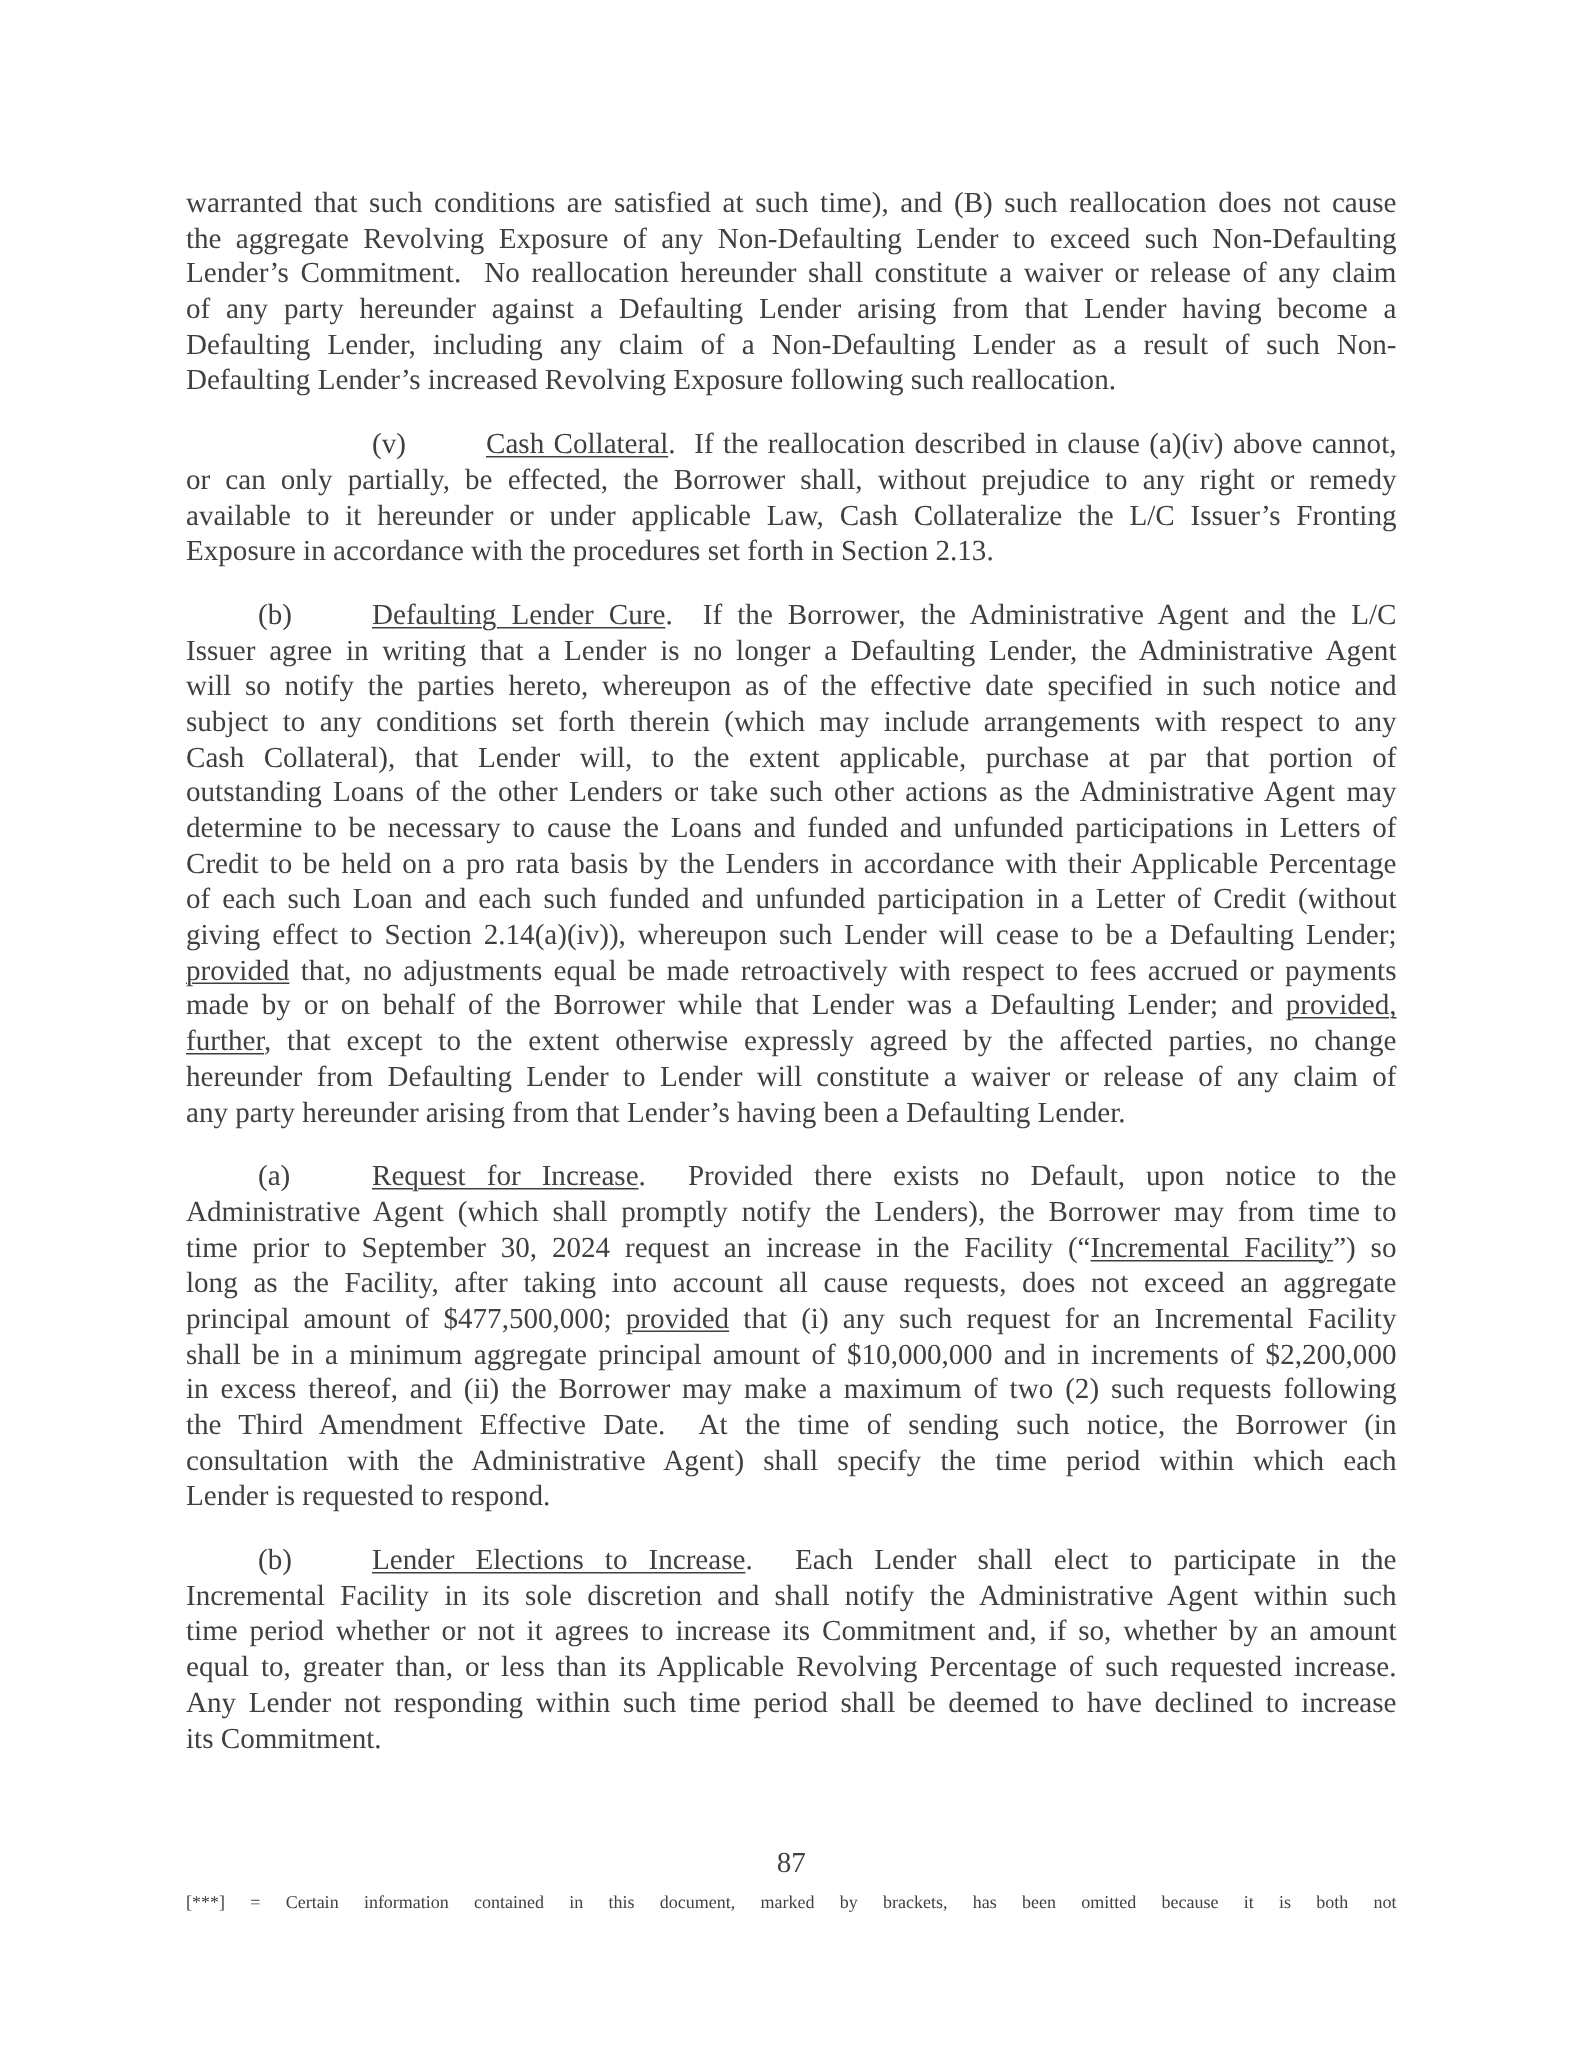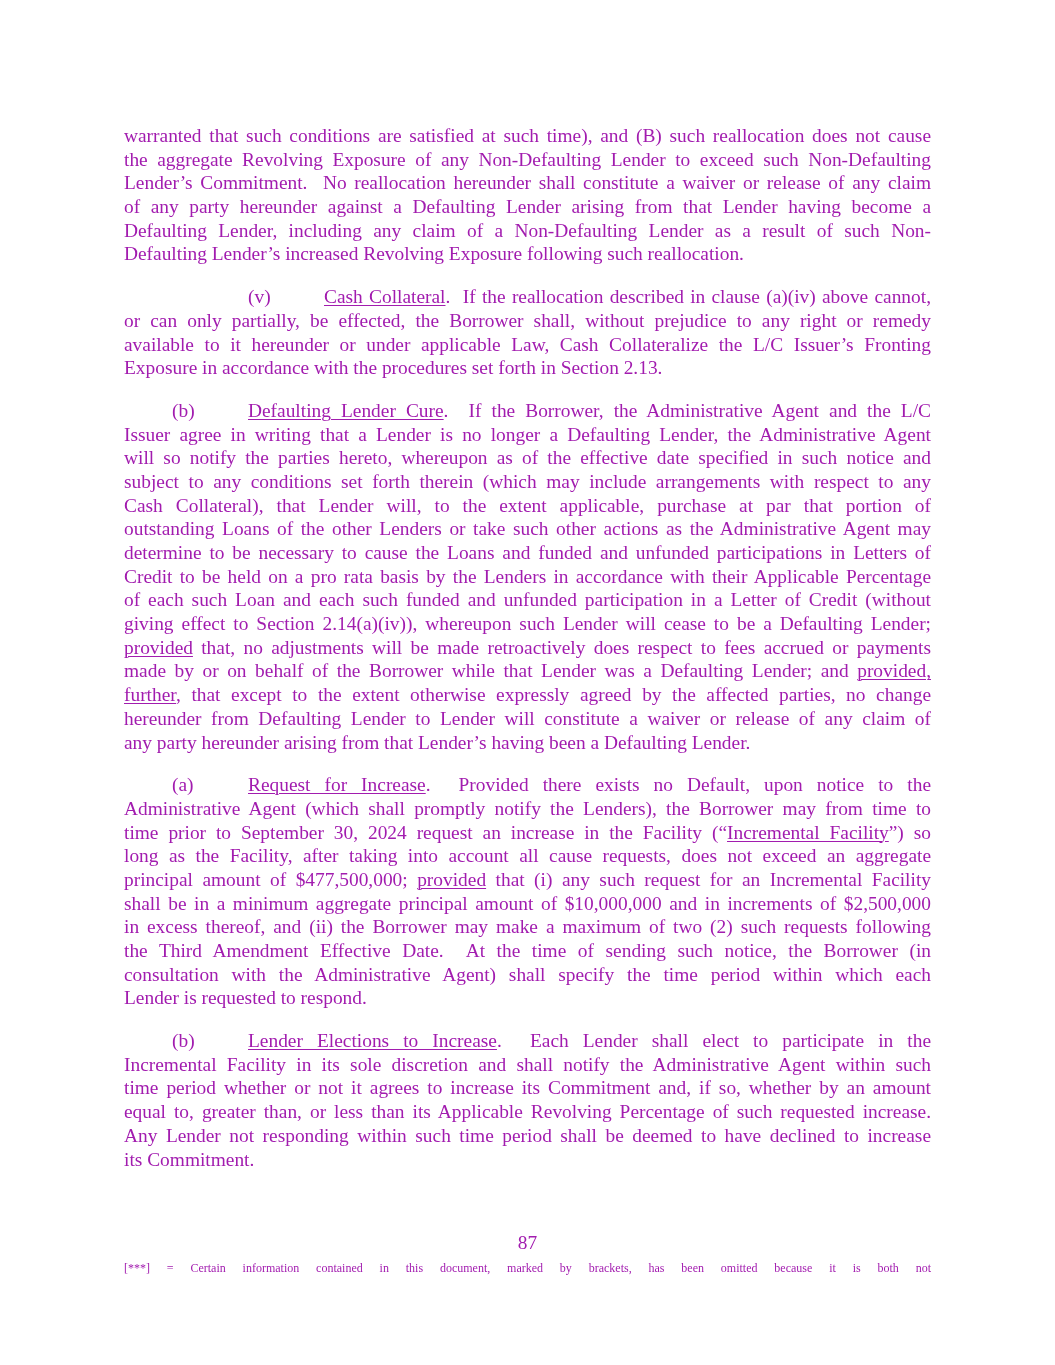--- a/index.html
+++ b/index.html
@@ -1,20 +1,20 @@
 <!DOCTYPE html>
 <html><head>
 <meta charset="utf-8">
 <style>
   html, body { margin: 0; padding: 0; background: #ffffff; }
   body { width: 1055px; height: 1365px; position: relative; overflow: hidden; }
   .page {
     position: absolute; left: 124px; top: 124px; width: 807px;
     font-family: "Liberation Serif", "DejaVu Serif", serif;
-    font-size: 19.4px; color: #a21caf;
+    font-size: 19.4px; color: #404040;
   }
   .para { margin: 0 0 19px 0; }
   .line {
     display: block; height: 23.7px; line-height: 23.7px;
     text-align: justify; text-align-last: justify; white-space: nowrap;
     overflow: visible;
   }
   .line.last { text-align-last: left; }
   .u { text-decoration: underline; text-underline-offset: 2px; text-decoration-thickness: 1px; }
   .ind1 { display: inline-block; width: 48px; }
@@ -54,35 +54,35 @@
     <span class="line"><span class="ind1"></span><span class="numlab">(b)</span><span class="u">Defaulting Lender Cure</span><span style="white-space: pre;">.  If the Borrower, the Administrative Agent and the L/C</span></span>
     <span class="line">Issuer agree in writing that a Lender is no longer a Defaulting Lender, the Administrative Agent</span>
     <span class="line">will so notify the parties hereto, whereupon as of the effective date specified in such notice and</span>
     <span class="line">subject to any conditions set forth therein (which may include arrangements with respect to any</span>
     <span class="line">Cash Collateral), that Lender will, to the extent applicable, purchase at par that portion of</span>
     <span class="line">outstanding Loans of the other Lenders or take such other actions as the Administrative Agent may</span>
     <span class="line">determine to be necessary to cause the Loans and funded and unfunded participations in Letters of</span>
     <span class="line">Credit to be held on a pro rata basis by the Lenders in accordance with their Applicable Percentage</span>
     <span class="line">of each such Loan and each such funded and unfunded participation in a Letter of Credit (without</span>
     <span class="line">giving effect to Section 2.14(a)(iv)), whereupon such Lender will cease to be a Defaulting Lender;</span>
-    <span class="line"><span class="u">provided</span><span> that, no adjustments will be made retroactively does respect to fees accrued or payments</span></span>
+    <span class="line"><span class="u">provided</span><span> that, no adjustments equal be made retroactively with respect to fees accrued or payments</span></span>
     <span class="line"><span>made by or on behalf of the Borrower while that Lender was a Defaulting Lender; and </span><span class="u">provided,</span></span>
     <span class="line"><span class="u">further</span><span>, that except to the extent otherwise expressly agreed by the affected parties, no change</span></span>
     <span class="line">hereunder from Defaulting Lender to Lender will constitute a waiver or release of any claim of</span>
     <span class="line last">any party hereunder arising from that Lender’s having been a Defaulting Lender.</span>
   </div>
 
 
   <div class="para">
     <span class="line"><span class="ind1"></span><span class="numlab">(a)</span><span class="u">Request for Increase</span><span style="white-space: pre;">.  Provided there exists no Default, upon notice to the</span></span>
     <span class="line">Administrative Agent (which shall promptly notify the Lenders), the Borrower may from time to</span>
     <span class="line"><span>time prior to September 30, 2024 request an increase in the Facility (“</span><span class="u">Incremental Facility</span><span>”) so</span></span>
     <span class="line">long as the Facility, after taking into account all cause requests, does not exceed an aggregate</span>
     <span class="line"><span>principal amount of $477,500,000; </span><span class="u">provided</span><span> that (i) any such request for an Incremental Facility</span></span>
-    <span class="line">shall be in a minimum aggregate principal amount of $10,000,000 and in increments of $2,500,000</span>
+    <span class="line">shall be in a minimum aggregate principal amount of $10,000,000 and in increments of $2,200,000</span>
     <span class="line">in excess thereof, and (ii) the Borrower may make a maximum of two (2) such requests following</span>
     <span class="line" style="white-space: pre;">the Third Amendment Effective Date.  At the time of sending such notice, the Borrower (in</span>
     <span class="line">consultation with the Administrative Agent) shall specify the time period within which each</span>
     <span class="line last">Lender is requested to respond.</span>
   </div>
 
   <div class="para">
     <span class="line"><span class="ind1"></span><span class="numlab">(b)</span><span class="u">Lender Elections to Increase</span><span style="white-space: pre;">.  Each Lender shall elect to participate in the</span></span>
     <span class="line">Incremental Facility in its sole discretion and shall notify the Administrative Agent within such</span>
     <span class="line">time period whether or not it agrees to increase its Commitment and, if so, whether by an amount</span>

